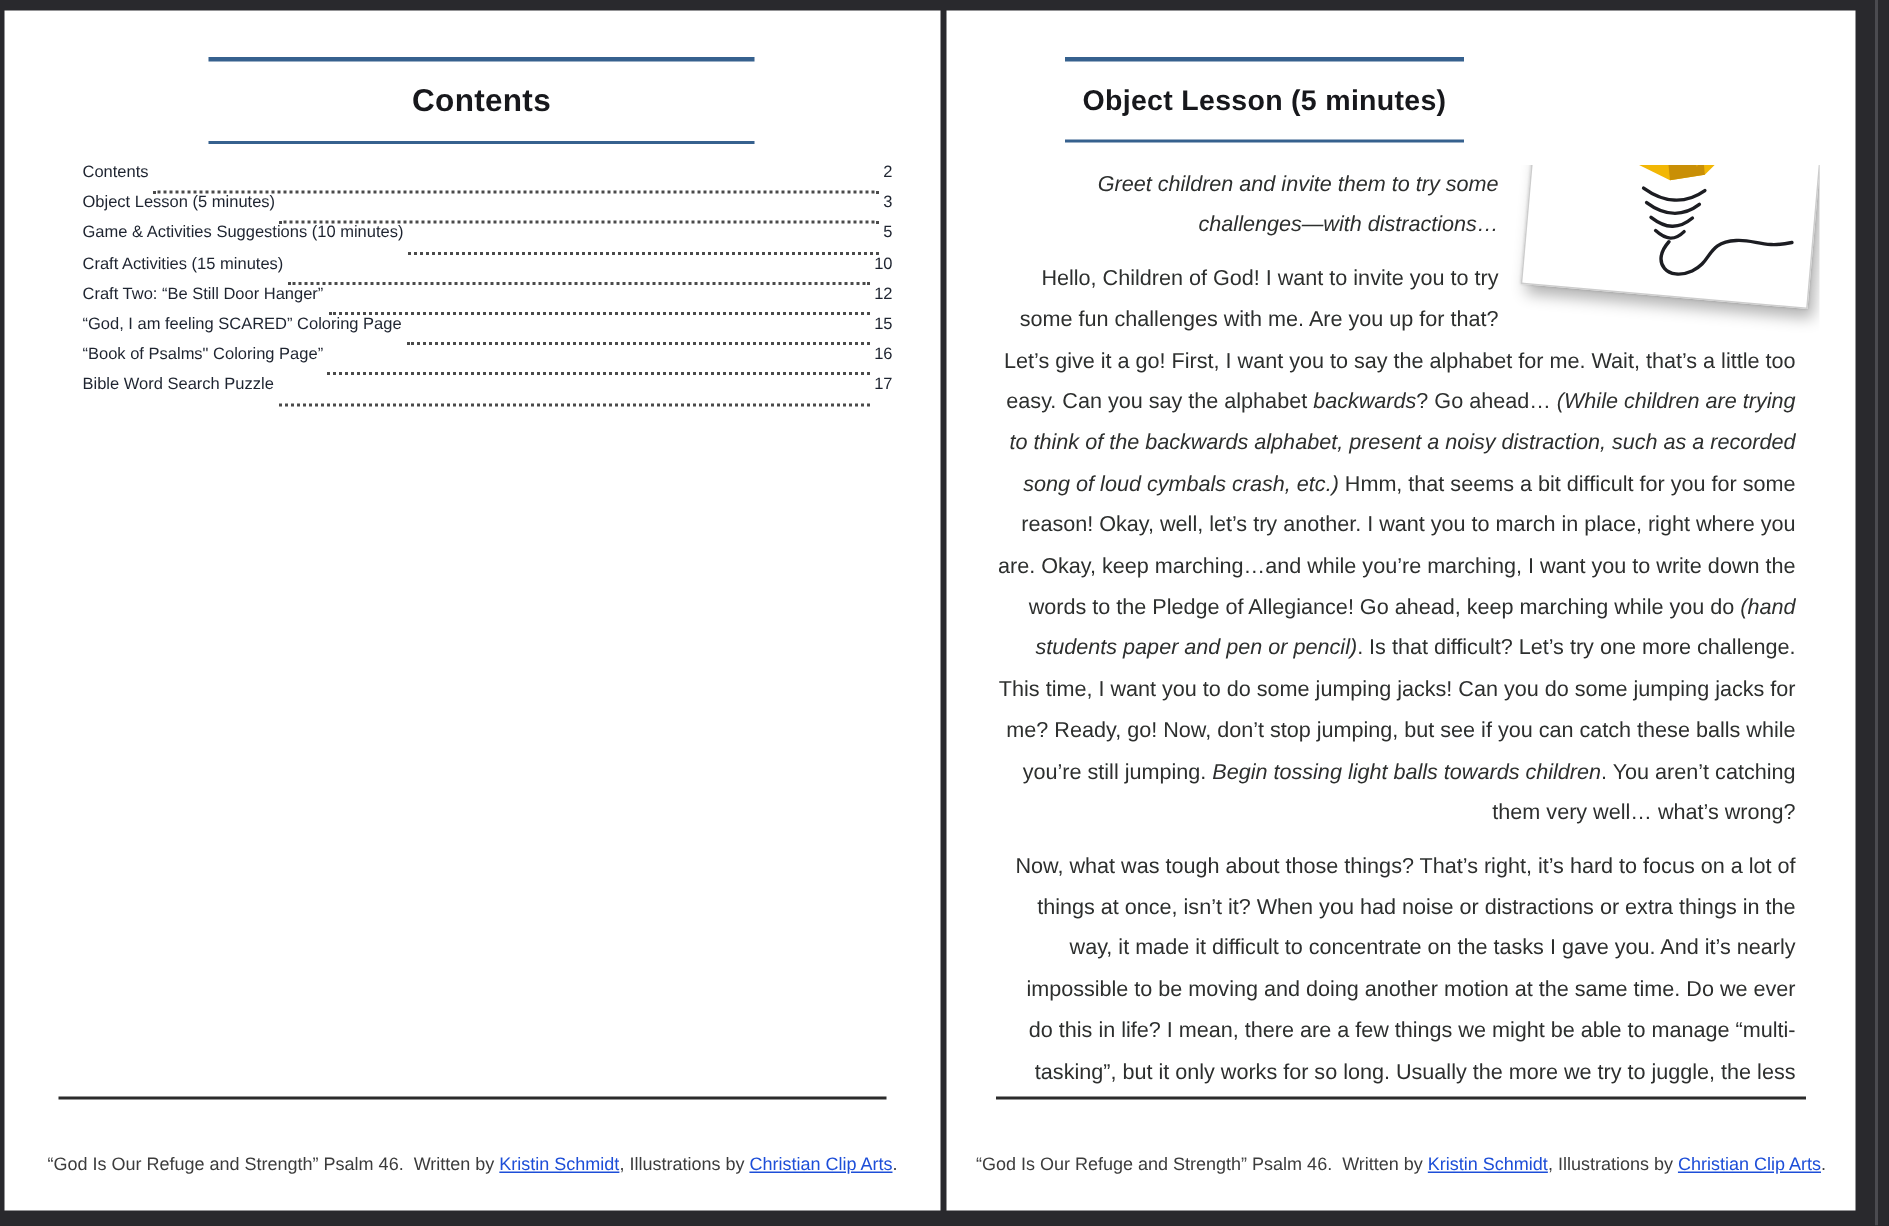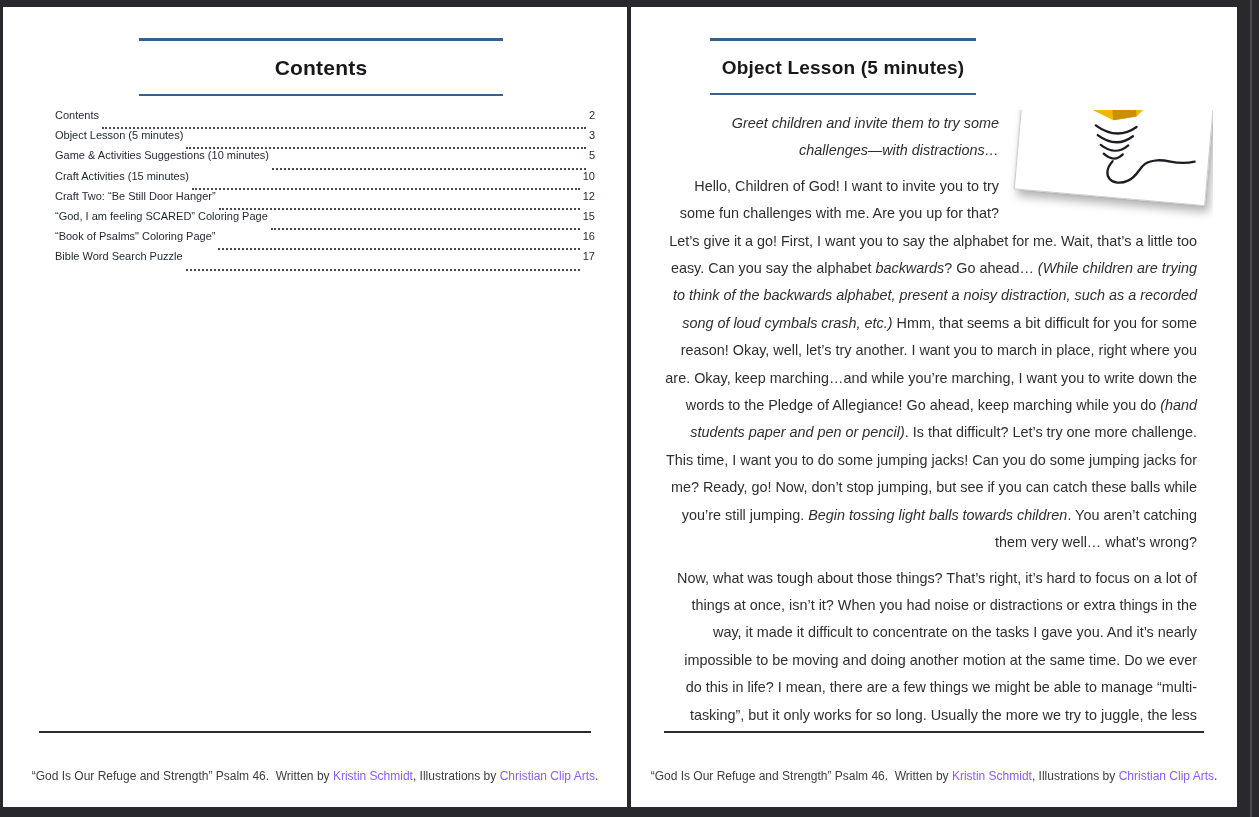--- a/index.html
+++ b/index.html
@@ -73,21 +73,21 @@
   .footer{
     position:absolute;left:0;right:0;top:724px;text-align:center;
   }
   .footer .footer-rule{height:2px;background:#2b2b2b;margin:0 auto;}
   .page-left .footer-rule{width:552px;}
   .page-right .footer-rule{width:540px;}
   .footer .lines{
     margin-top:3px;font-size:12px;line-height:16px;color:#3c3c3c;
     white-space:pre-wrap;
   }
-  .lnk{color:#8b5cf6;}
+  .lnk{color:#1d4ed8;text-decoration:underline;}
 </style>
 </head>
 <body>
 
 <div class="viewer">
 
   <div class="page page-left">
 
     <div class="head head-left">
       <div class="rule-top"></div>

